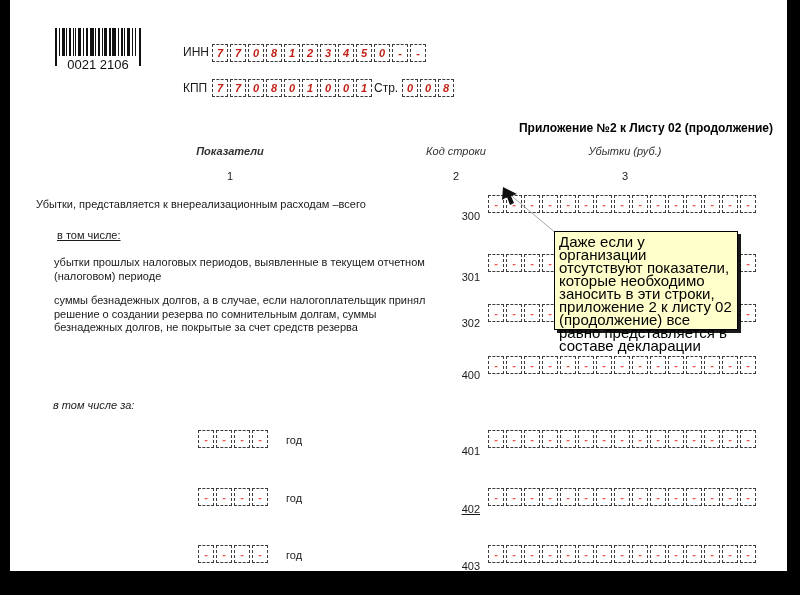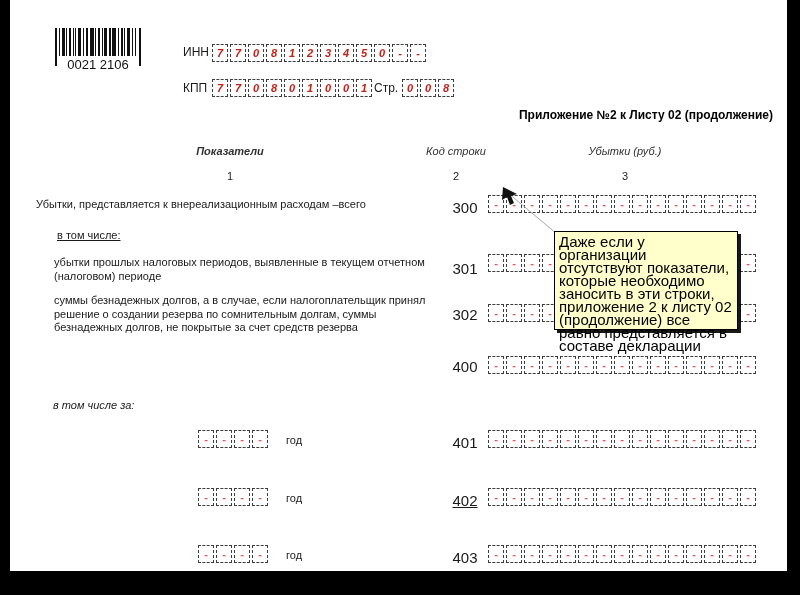--- a/index.html
+++ b/index.html
@@ -2,24 +2,24 @@
 <html style="--digit_red: #c22016; --dash_red: #ef5350; --tooltip_bg: #ffffcc;"><head>
 <meta charset="utf-8">
 <style>
   html,body{margin:0;padding:0;}
   body{width:800px;height:595px;font-family:"Liberation Sans",sans-serif;}
   .stage{position:relative;width:800px;height:595px;background:#000;overflow:hidden;}
   .page{position:absolute;left:10px;top:0;width:777px;height:571px;background:#fff;}
   .abs{position:absolute;}
   .lbl{font-size:12px;color:#1a1a1a;}
   .body-text{font-size:11px;color:#1a1a1a;line-height:13.5px;}
-  .title{font-size:12px;font-weight:bold;color:#000;text-align:right;}
+  .title{font-size:12px;font-weight:bold;color:#000;text-align:right;margin-top:13px;}
   .colhead{font-size:11px;font-style:italic;color:#333;text-align:center;}
   .colnum{font-size:11px;color:#222;text-align:center;}
-  .code{font-size:15px;color:#1a1a1a;text-align:center;width:30px;}
+  .code{font-size:11px;color:#1a1a1a;text-align:right;width:30px;margin-top:11px;}
   .cellstrip{display:flex;gap:2px;}
   .cell{width:16px;height:18px;box-sizing:border-box;border:1.5px dashed #3c3c3c;
         display:flex;align-items:center;justify-content:center;
         font-size:11px;font-style:italic;font-weight:bold;background:#fff;}
   .idcells .cell{color:var(--digit_red,#c22016);}
   .dashcells .cell{color:var(--dash_red,#ef5350);}
   .tooltip{background:var(--tooltip_bg,#ffffcc);border:1px solid #000;
            box-shadow:3px 3px 0 rgba(0,0,0,0.9);
            font-size:15px;line-height:13px;color:#000;
            padding:3px 4px;box-sizing:border-box;z-index:5;}

